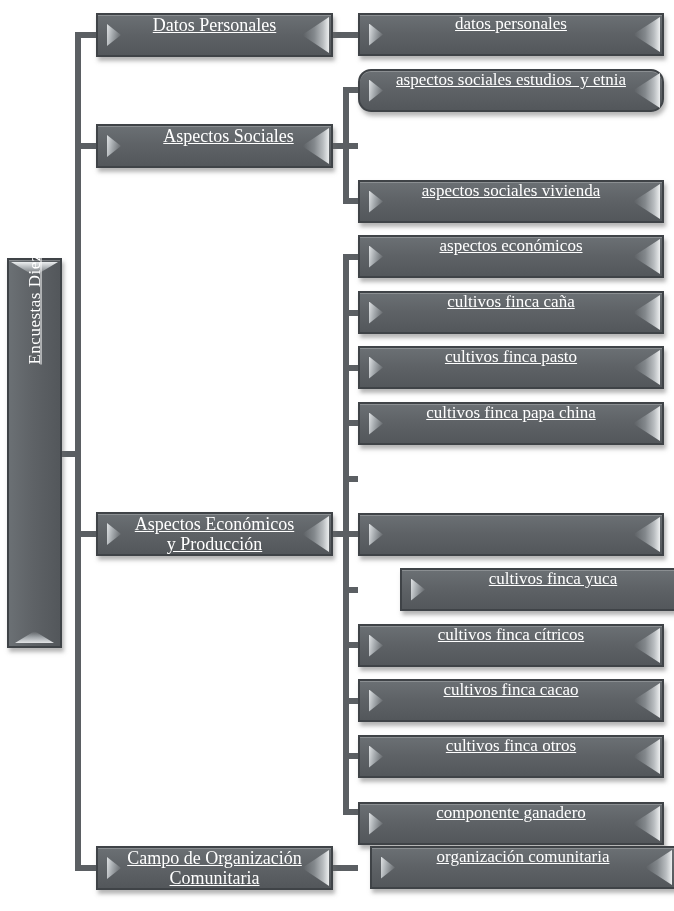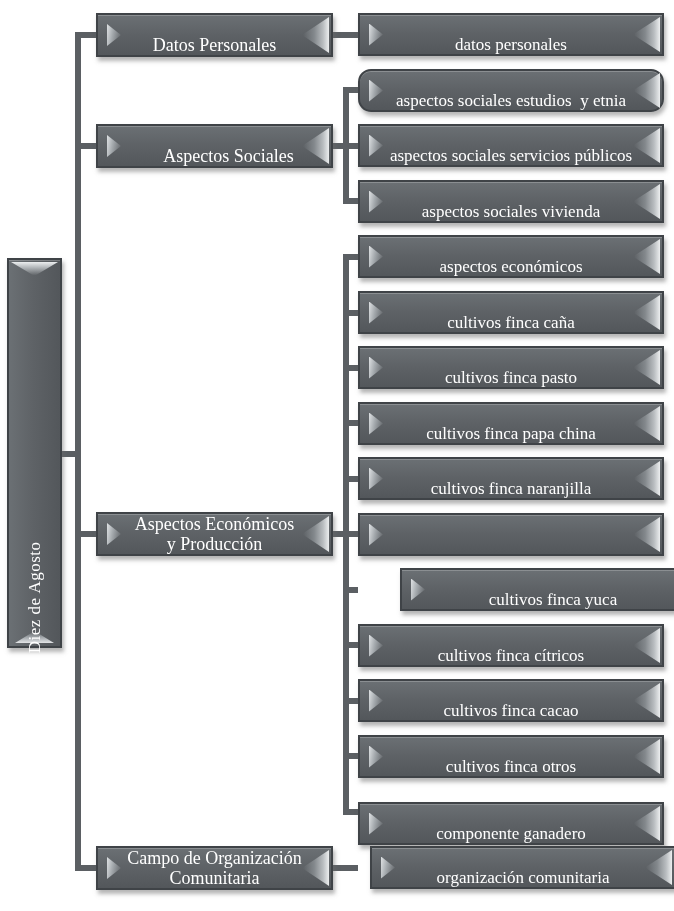--- a/index.html
+++ b/index.html
@@ -23,22 +23,23 @@
     overflow:hidden;
   }
   
   .node{
     position:absolute;
     box-sizing:border-box;
     background:linear-gradient(180deg,var(--box-fill-top) 0%,var(--box-fill-mid) 48%,var(--box-fill-bottom) 100%);
     border:2px solid var(--box-border);
     box-shadow:2px 4px 4px rgba(110,110,110,.5), inset 0 1px 0 rgba(255,255,255,.22);
     color:var(--text);
-    display:flex;align-items:flex-end;justify-content:center;
+    display:flex;align-items:flex-start;justify-content:center;
     text-align:center;
+    text-decoration:underline;
   }
   .branch{left:96px;width:237px;height:44px;font-size:18px;line-height:20px;white-space:pre-line;}
   .leaf{left:358px;width:306px;height:43px;font-size:17px;line-height:18px;white-space:pre-wrap;}
   .root{
     left:7px;top:258px;width:55px;height:390px;
     background:linear-gradient(90deg,var(--box-fill-top) 0%,var(--box-fill-mid) 48%,var(--box-fill-bottom) 100%);
   }
   .root .vlabel{
     transform:rotate(-90deg);
     white-space:nowrap;
@@ -138,25 +139,20 @@
   <div class="node leaf" style="top:13px;">
     <span class="glyph arrow-right"></span>
     <span class="glyph bevel-left"></span>
     <span>datos personales</span>
   </div>
   <div class="node leaf" style="top:69px;border-radius:13px;">
     <span class="glyph arrow-right"></span>
     <span class="glyph bevel-left"></span>
     <span>aspectos sociales estudios  y etnia</span>
   </div>
-  <div class="node leaf" style="top:124px;">
-    <span class="glyph arrow-right"></span>
-    <span class="glyph bevel-left"></span>
-    <span>aspectos sociales servicios públicos</span>
-  </div>
   <div class="node leaf" style="top:180px;">
     <span class="glyph arrow-right"></span>
     <span class="glyph bevel-left"></span>
     <span>aspectos sociales vivienda</span>
   </div>
   <div class="node leaf" style="top:235px;">
     <span class="glyph arrow-right"></span>
     <span class="glyph bevel-left"></span>
     <span>aspectos económicos</span>
   </div>
@@ -168,25 +164,20 @@
   <div class="node leaf" style="top:346px;">
     <span class="glyph arrow-right"></span>
     <span class="glyph bevel-left"></span>
     <span>cultivos finca pasto</span>
   </div>
   <div class="node leaf" style="top:402px;">
     <span class="glyph arrow-right"></span>
     <span class="glyph bevel-left"></span>
     <span>cultivos finca papa china</span>
   </div>
-  <div class="node leaf" style="top:457px;">
-    <span class="glyph arrow-right"></span>
-    <span class="glyph bevel-left"></span>
-    <span>cultivos finca naranjilla</span>
-  </div>
   <div class="node leaf" style="top:513px;">
     <span class="glyph arrow-right"></span>
     <span class="glyph bevel-left"></span>
   </div>
   <div class="node leaf" style="top:568px;margin-left:42px;">
     <span class="glyph arrow-right"></span>
     <span class="glyph bevel-left"></span>
     <span>cultivos finca yuca</span>
   </div>
   <div class="node leaf" style="top:624px;">

